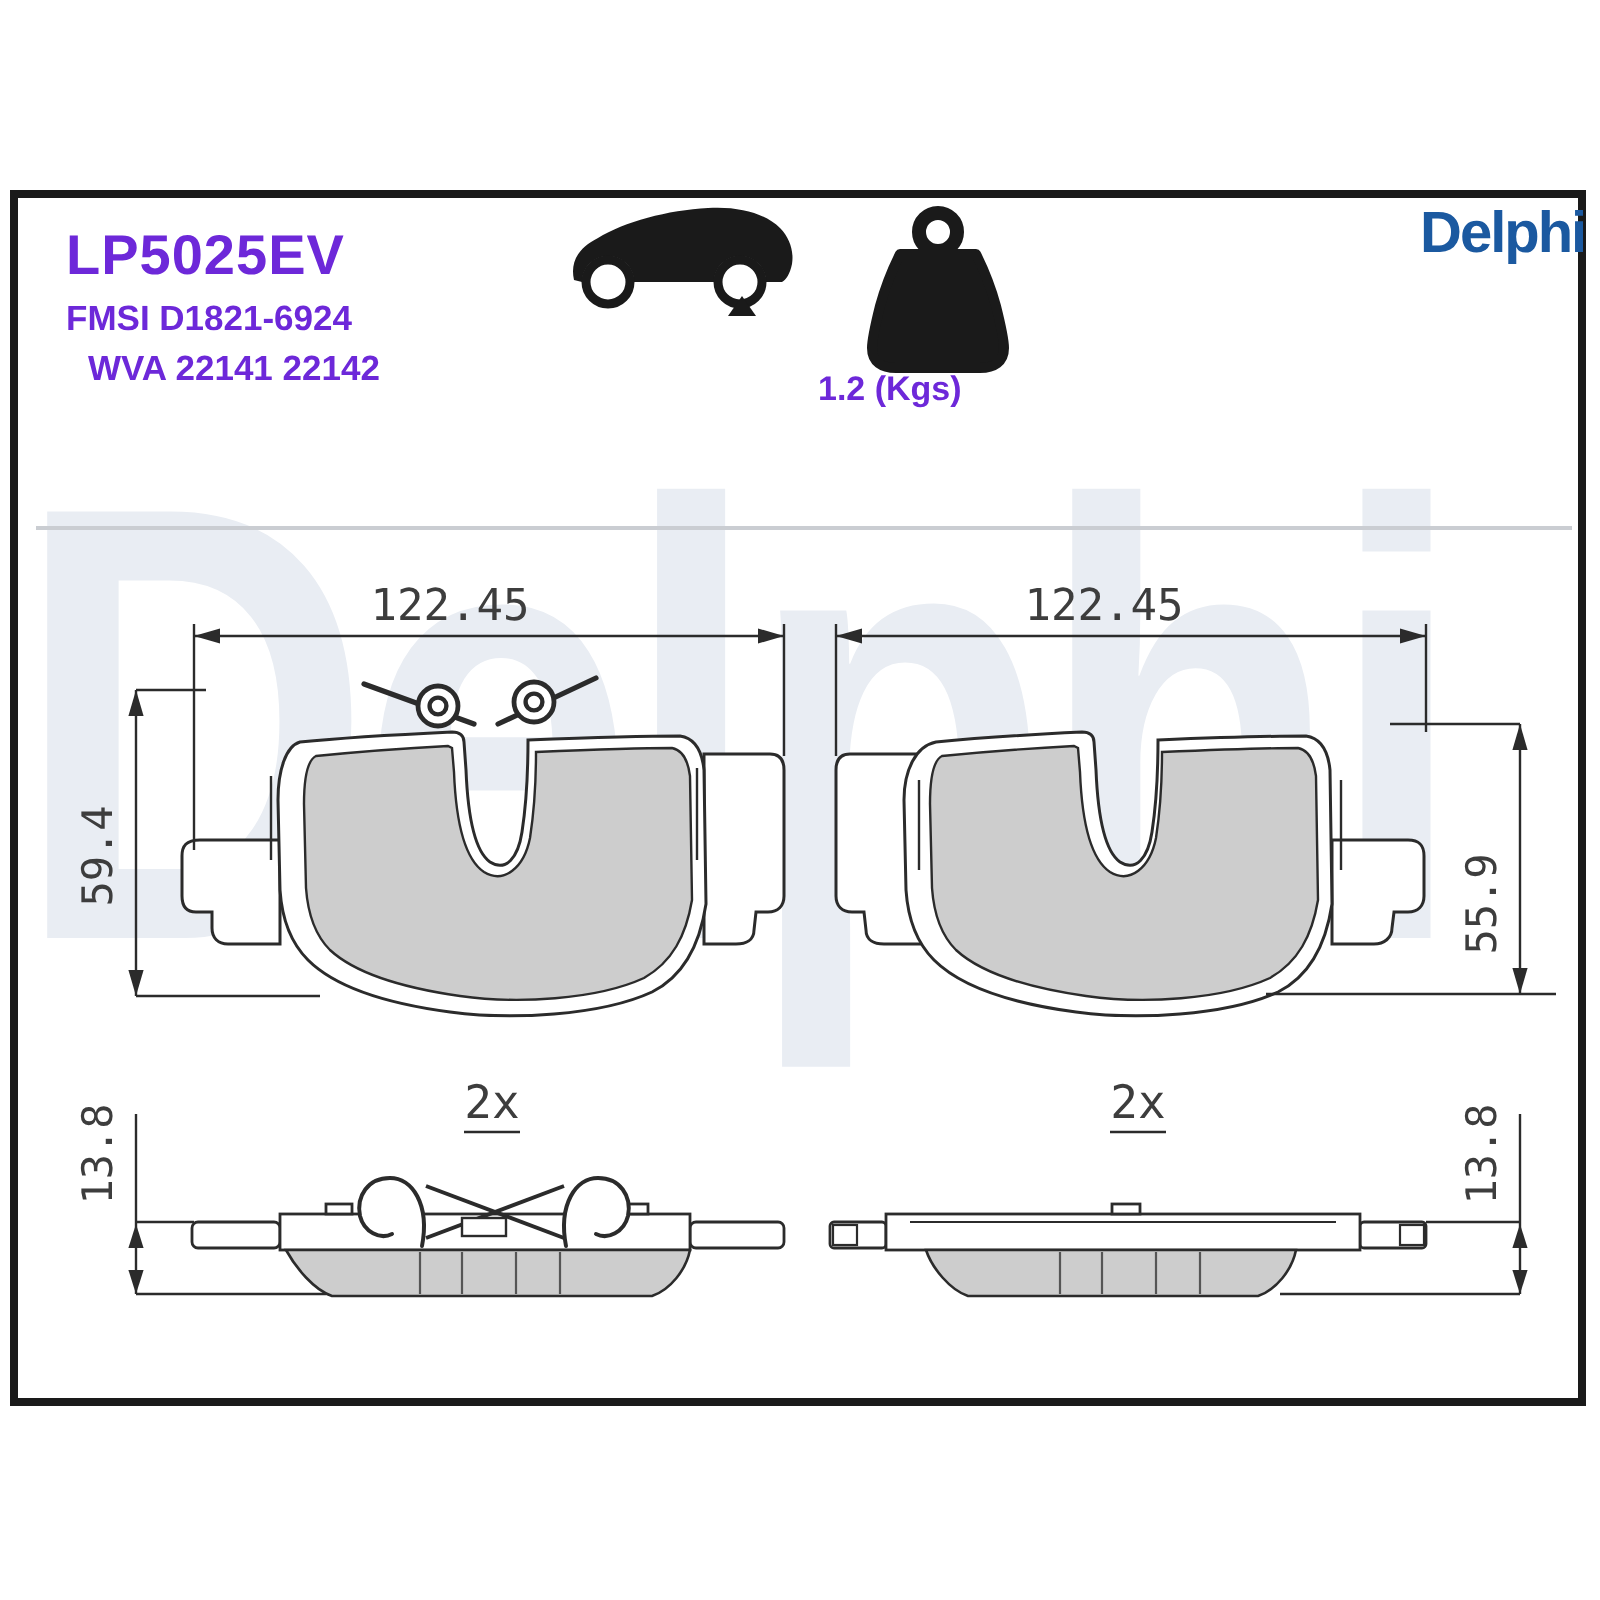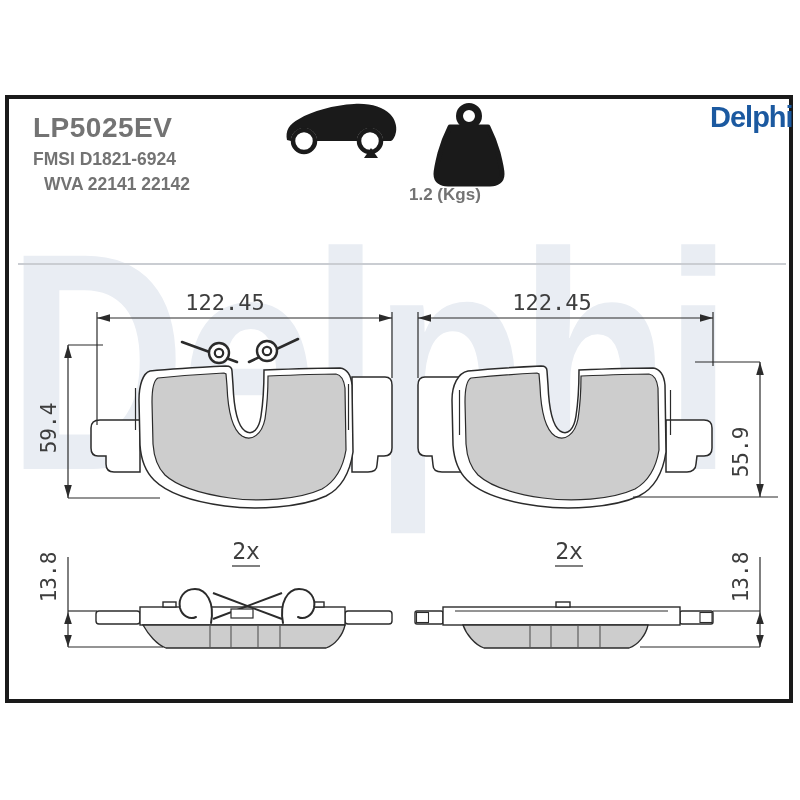--- a/index.html
+++ b/index.html
@@ -11,21 +11,21 @@
          border:4px solid #1a1a1a;background:#fff;}
   .frame-clip{position:absolute;left:9px;top:99px;width:780px;height:600px;overflow:hidden;z-index:1;}
 
   
   .watermark{position:absolute;left:-2px;top:108px;font-size:310px;font-weight:bold;
              line-height:1;color:#e9edf3;white-space:nowrap;letter-spacing:-8px;
              transform:scaleX(0.8);transform-origin:left top;user-select:none;}
 
   .sepline{position:absolute;left:18px;top:263px;width:768px;height:2px;background:#cacdd2;z-index:2;}
 
-  .hdr{position:absolute;z-index:4;color:#737373;}
+  .hdr{position:absolute;z-index:4;color:#6d28d9;}
   .part-number{left:33px;top:112px;font-size:28px;font-weight:bold;letter-spacing:0.5px;}
   .fmsi{left:33px;top:149px;font-size:17.5px;font-weight:bold;}
   .wva{left:44px;top:174px;font-size:17.5px;font-weight:bold;}
   .weight-label{left:409px;top:185px;width:120px;text-align:left;font-size:17px;font-weight:bold;}
   .brand-logo{left:710px;top:101px;font-size:29px;font-weight:bold;color:#1b59a0;letter-spacing:-1px;z-index:4;}
 
   svg.draw{position:absolute;left:0;top:0;z-index:3;}
   .dimtxt{font-family:"DejaVu Sans Mono", monospace;fill:#3d3d3d;}
 </style>
 </head>

